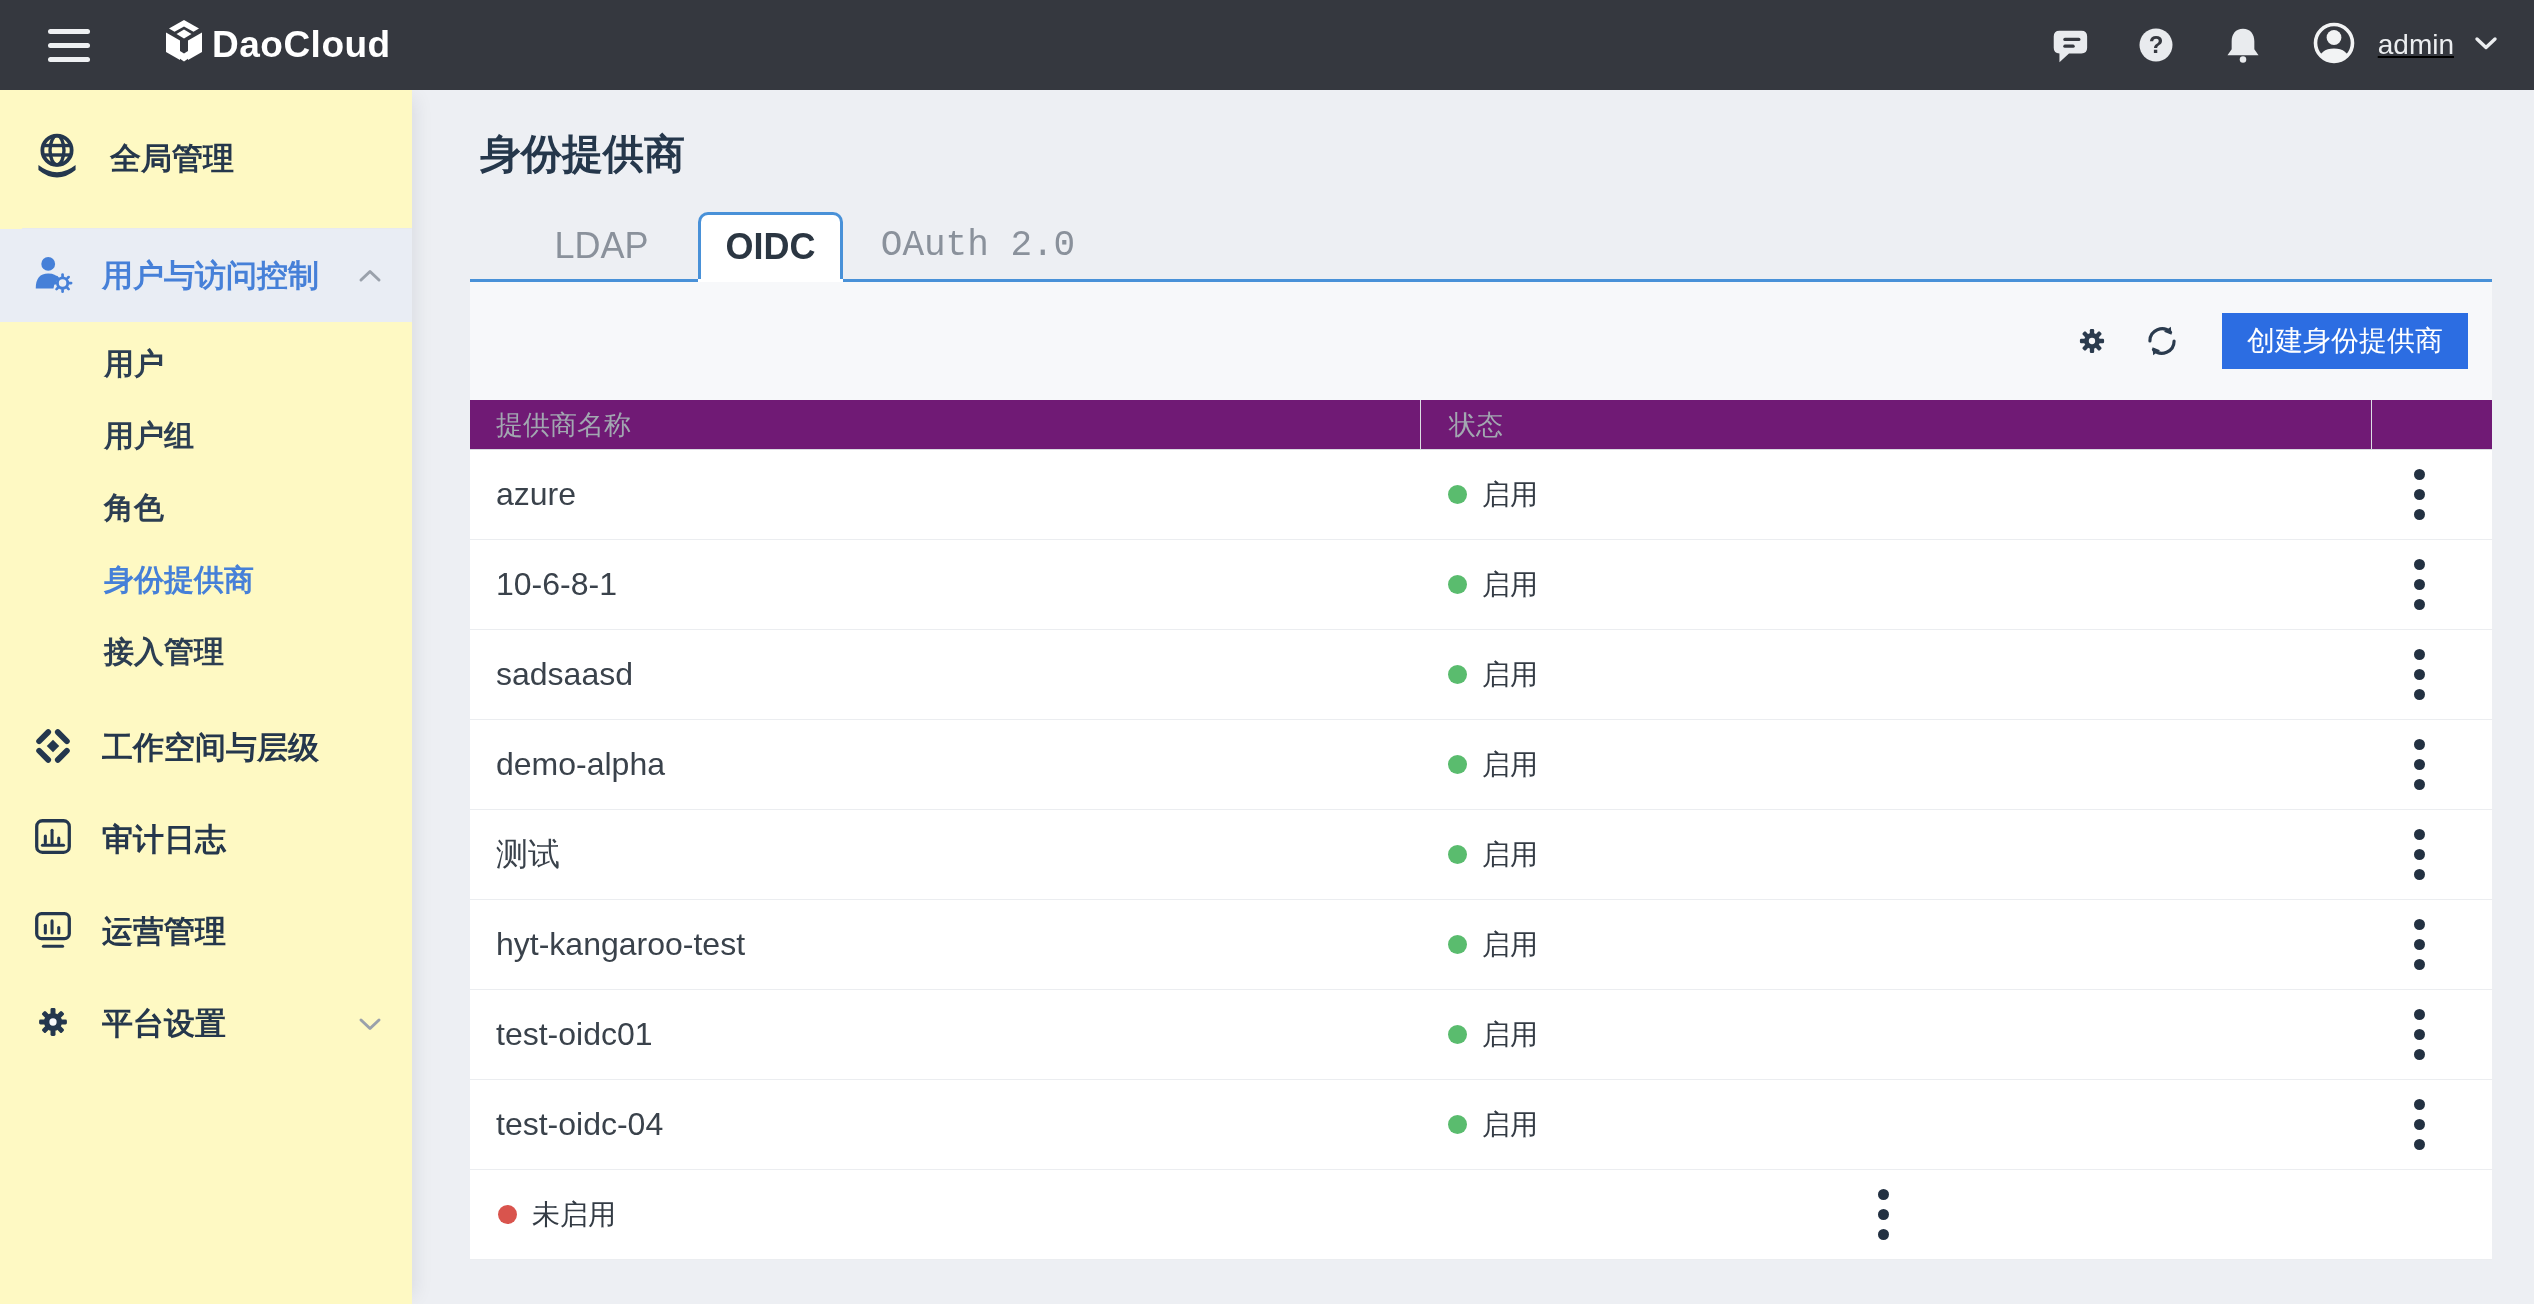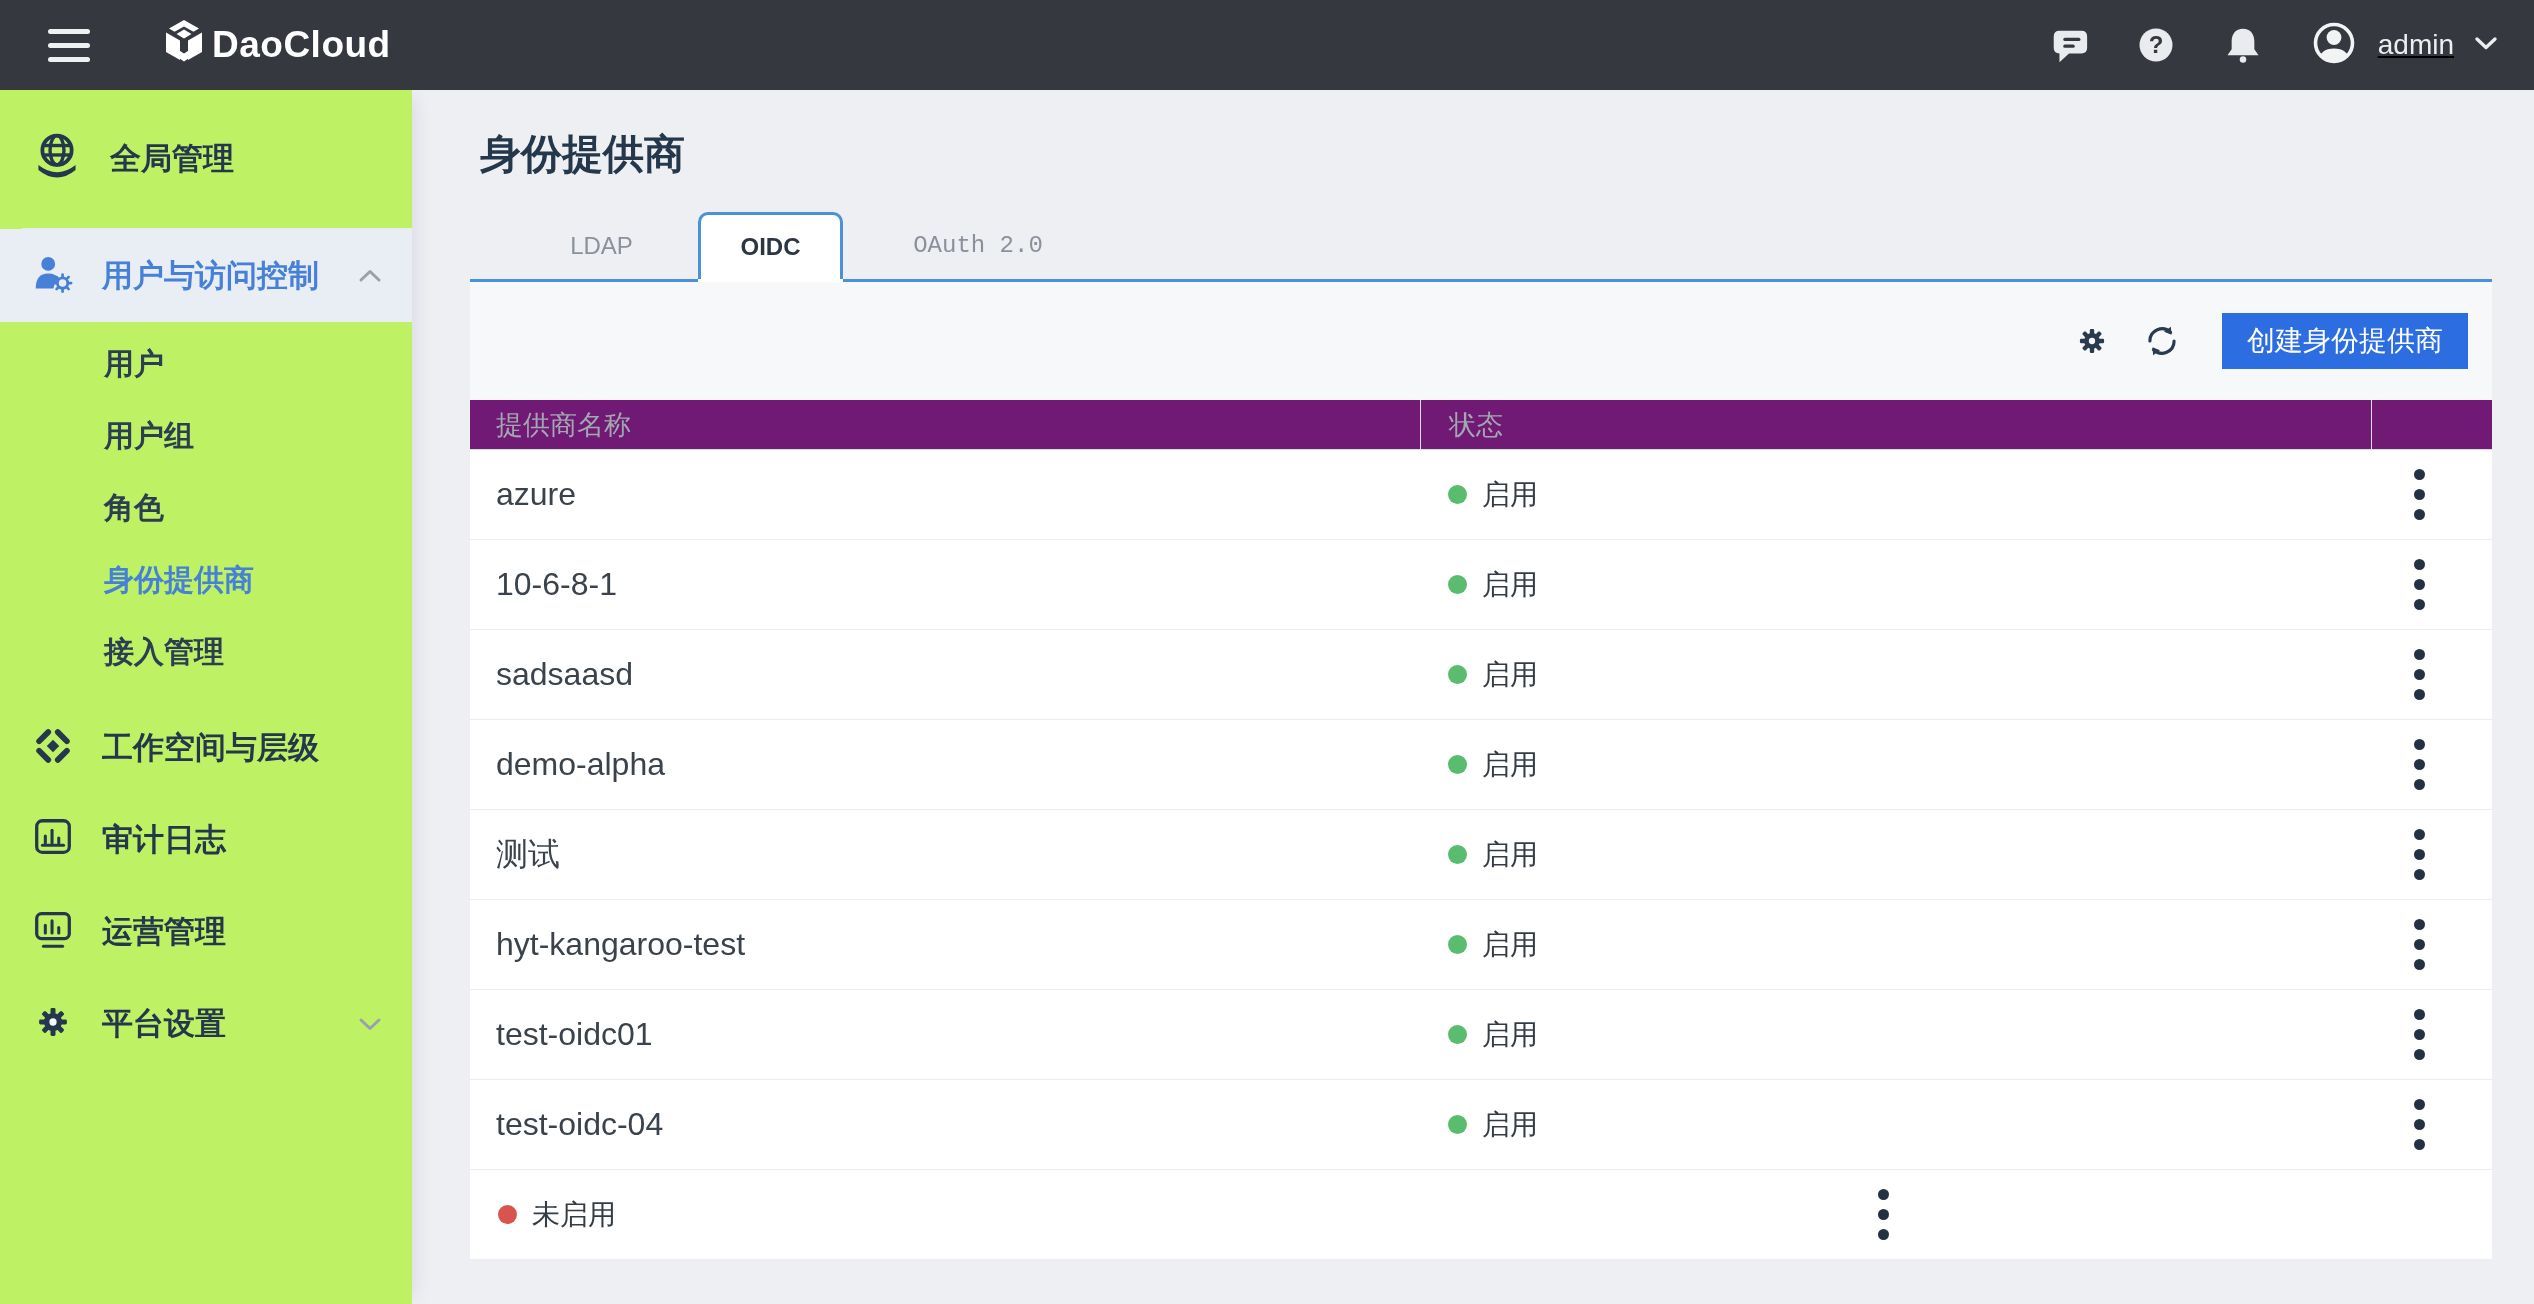--- a/index.html
+++ b/index.html
@@ -13,42 +13,42 @@
   .hamburger span { display:block; width:42px; height:5px; background:#eef0f2; border-radius:3px; }
   .brand { display:flex; align-items:center; gap:0; margin-left:66px; cursor:pointer; }
   .brand-name { color:#ffffff; font-size:37px; font-weight:bold; letter-spacing:.5px; }
   .topbar-right { margin-left:auto; display:flex; align-items:center; gap:46px; }
   .icon-btn { display:flex; align-items:center; cursor:pointer; }
   .user-group { display:flex; align-items:center; gap:20px; cursor:pointer;text-decoration:underline; }
   .admin-label { color:#eceef0; font-size:28px; }
 
   
   .sidebar { position:absolute; top:90px; left:0; width:412px; height:1214px;
-    background:#bef264; box-shadow:10px 0 18px -8px rgba(30,40,60,.10); z-index:5; }
+    background:#fef9c3; box-shadow:10px 0 18px -8px rgba(30,40,60,.10); z-index:5; }
   .side-item { display:flex; align-items:center; height:92px; padding-left:30px; cursor:pointer; }
   .side-item .lbl { margin-left:26px; font-size:31px; font-weight:600; color:#25374c; }
   .item-global { height:138px; }
   .side-divider { height:1px; background:#e7eaef; margin-left:22px; }
   .item-uac { background:#e9edf4; height:93px; }
   .item-uac .lbl { color:#4680d8; }
   .chev { margin-left:auto; margin-right:30px; display:flex; }
   .sub-list { padding:6px 0 14px 0; }
   .sub-item { height:72px; display:flex; align-items:center; padding-left:104px;
     font-size:30px; font-weight:600; color:#2c3e52; cursor:pointer; }
   .sub-item.active { color:#4680d8; }
 
   
   .main { position:absolute; left:412px; top:90px; width:2122px; height:1214px;
     padding:0 42px 0 58px; }
   .page-title { margin:36px 0 0 10px; height:56px; line-height:56px;
     font-size:41px; font-weight:bold; color:#25374b; }
   .tabs { margin-top:30px; height:70px; display:flex; align-items:stretch;
     border-bottom:3px solid #4991d8; padding-left:35px; }
   .tab { display:flex; align-items:center; justify-content:center;
-    font-size:24px; color:#8a919b; cursor:pointer; }
+    font-size:36px; color:#8a919b; cursor:pointer; }
   .tab-ldap { width:193px; } .tab-oidc { width:145px; } .tab-oauth { width:270px;font-family:Liberation Mono, monospace; }
   .tab.active { background:#ffffff; border:3px solid #4991d8; border-bottom:none;
     border-radius:10px 10px 0 0; color:#2b3642; font-weight:bold;
     box-shadow:0 3px 0 0 #ffffff; }
 
   .panel { background:#f7f8fa; height:978px; }
   .toolbar { height:118px; display:flex; align-items:center; justify-content:flex-end;
     padding-right:24px; }
   .tool-gear { margin-right:30px; }
   .tool-refresh { margin-right:40px; }

